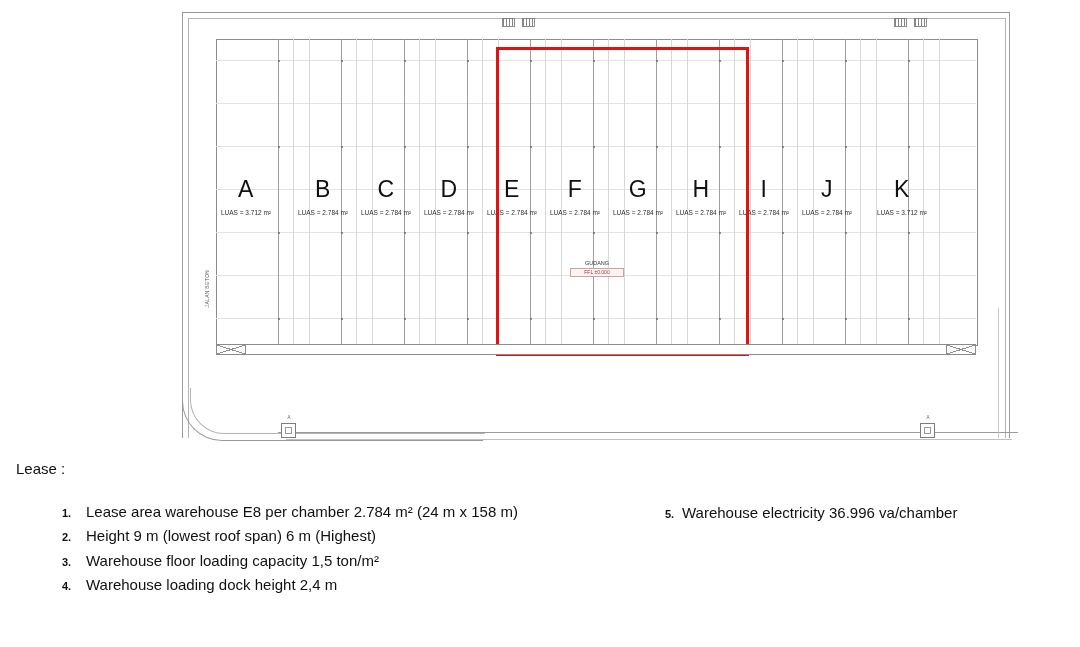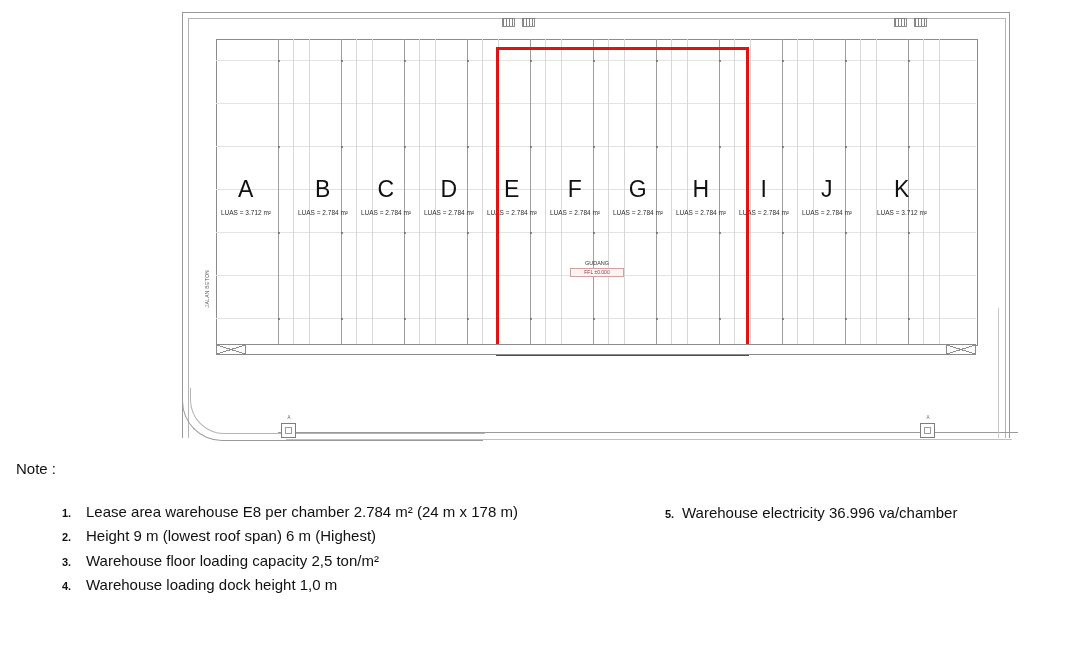--- a/index.html
+++ b/index.html
@@ -452,37 +452,37 @@
   <div class="dock-hatch" style="left:768px;"></div>
 
   <div class="side-text">JALAN BETON</div>
 
   <div class="bottom-icon" style="left:103px;"></div>
   <div class="bottom-icon-label" style="left:111px;">A</div>
   <div class="bottom-icon" style="left:742px;"></div>
   <div class="bottom-icon-label" style="left:750px;">A</div>
 </div>
 
-<div id="note-label">Note :</div>
+<div id="note-label">Lease :</div>
 
 <div id="notes">
   <div class="note-row">
     <div class="note-num">1.</div>
-    <div class="note-text">Lease area warehouse E8 per chamber 2.784 m² (24 m x 178 m)</div>
+    <div class="note-text">Lease area warehouse E8 per chamber 2.784 m² (24 m x 158 m)</div>
   </div>
   <div class="note-row">
     <div class="note-num">2.</div>
     <div class="note-text">Height 9 m (lowest roof span) 6 m (Highest)</div>
   </div>
   <div class="note-row">
     <div class="note-num">3.</div>
-    <div class="note-text">Warehouse floor loading capacity 2,5 ton/m²</div>
+    <div class="note-text">Warehouse floor loading capacity 1,5 ton/m²</div>
   </div>
   <div class="note-row">
     <div class="note-num">4.</div>
-    <div class="note-text">Warehouse loading dock height 1,0 m</div>
+    <div class="note-text">Warehouse loading dock height 2,4 m</div>
   </div>
 </div>
 
 <div id="note-right">
   <div class="note-num">5.</div>
   <div class="note-text">Warehouse electricity 36.996 va/chamber</div>
 </div>
 
 </body></html>

